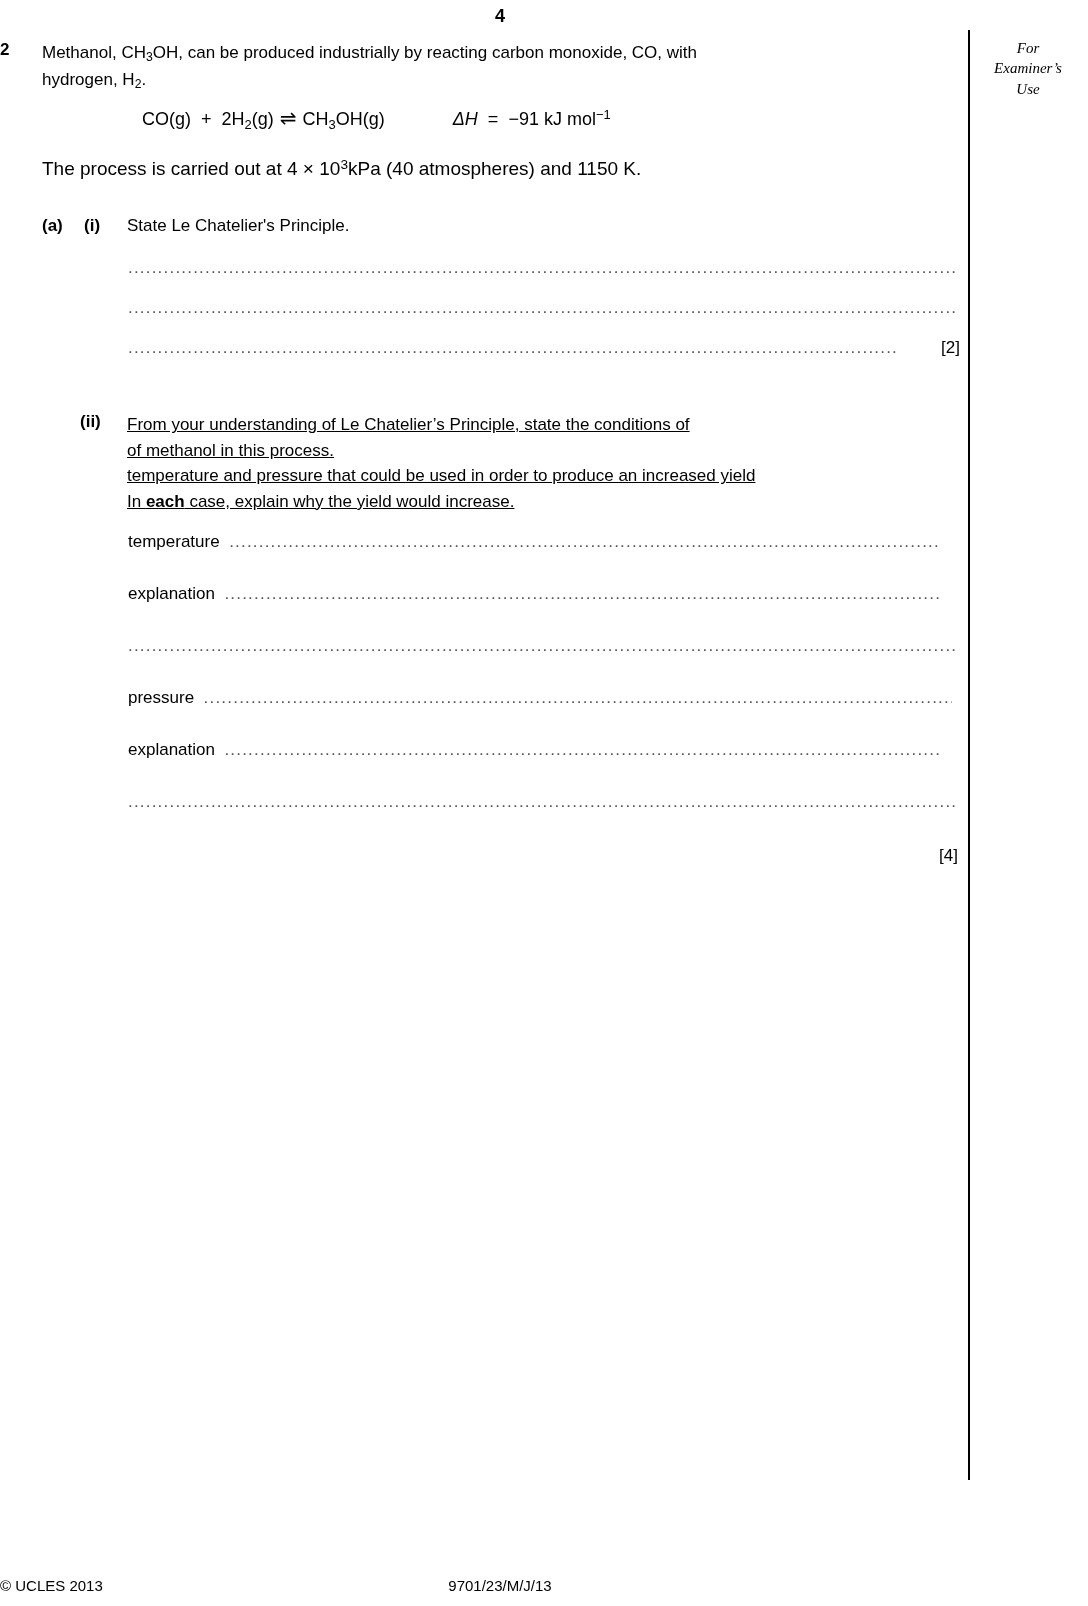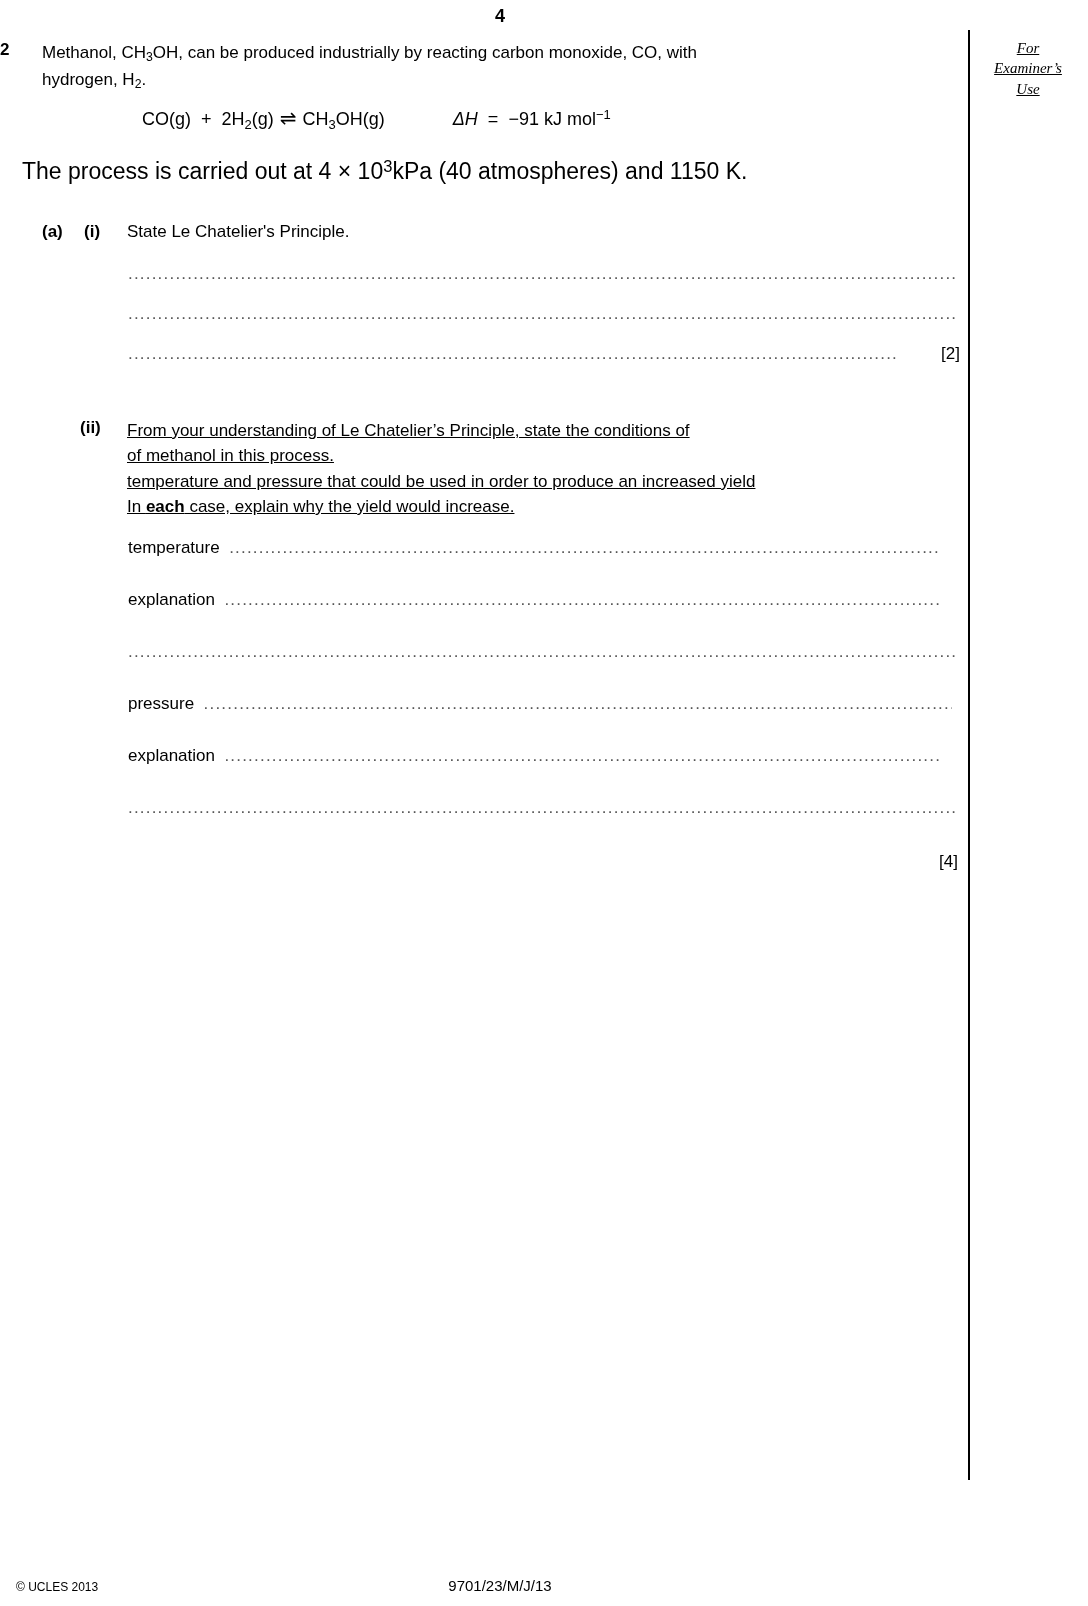--- a/index.html
+++ b/index.html
@@ -41,21 +41,20 @@
   .examiner-box {
     position: absolute;
     left: 978px;
     top: 38px;
     width: 100px;
     text-align: center;
     font-family: "Liberation Serif", serif;
     font-size: 15px;
     line-height: 1.35;
     font-style: italic;
-    text-decoration: underline;
   }
   
   .content {
     position: absolute;
     left: 0;
     top: 40px;
     width: 960px;
   }
   .qnum {
     position: absolute;
@@ -88,22 +87,22 @@
   }
   .eq-dh {
     display: inline-block;
     margin-left: 68px;
     font-style: italic;
   }
   .eq-dh .unitless { font-style: normal; }
 
   .process-line {
     margin-top: 26px;
-    margin-left: 22px;
-    font-size: 23px;
+    margin-left: 42px;
+    font-size: 19px;
   }
 
   .part-a {
     position: relative;
     margin-top: 34px;
     margin-left: 42px;
     font-size: 17px;
   }
   .lbl-a {
     position: absolute;
@@ -204,21 +203,21 @@
     font-size: 15px;
   }
   .footer-center {
     position: absolute;
     left: 0;
     bottom: 12px;
     width: 1000px;
     text-align: center;
     font-size: 15px;
   }
-  .copy { font-size: 12px; padding-left: 16px; }
+  .copy { font-size: 15px; }
 </style>
 </head>
 <body>
 
 <div class="page">
 
   <div class="page-number">4</div>
 
   <div class="examiner-rule"></div>
   <div class="examiner-box">

